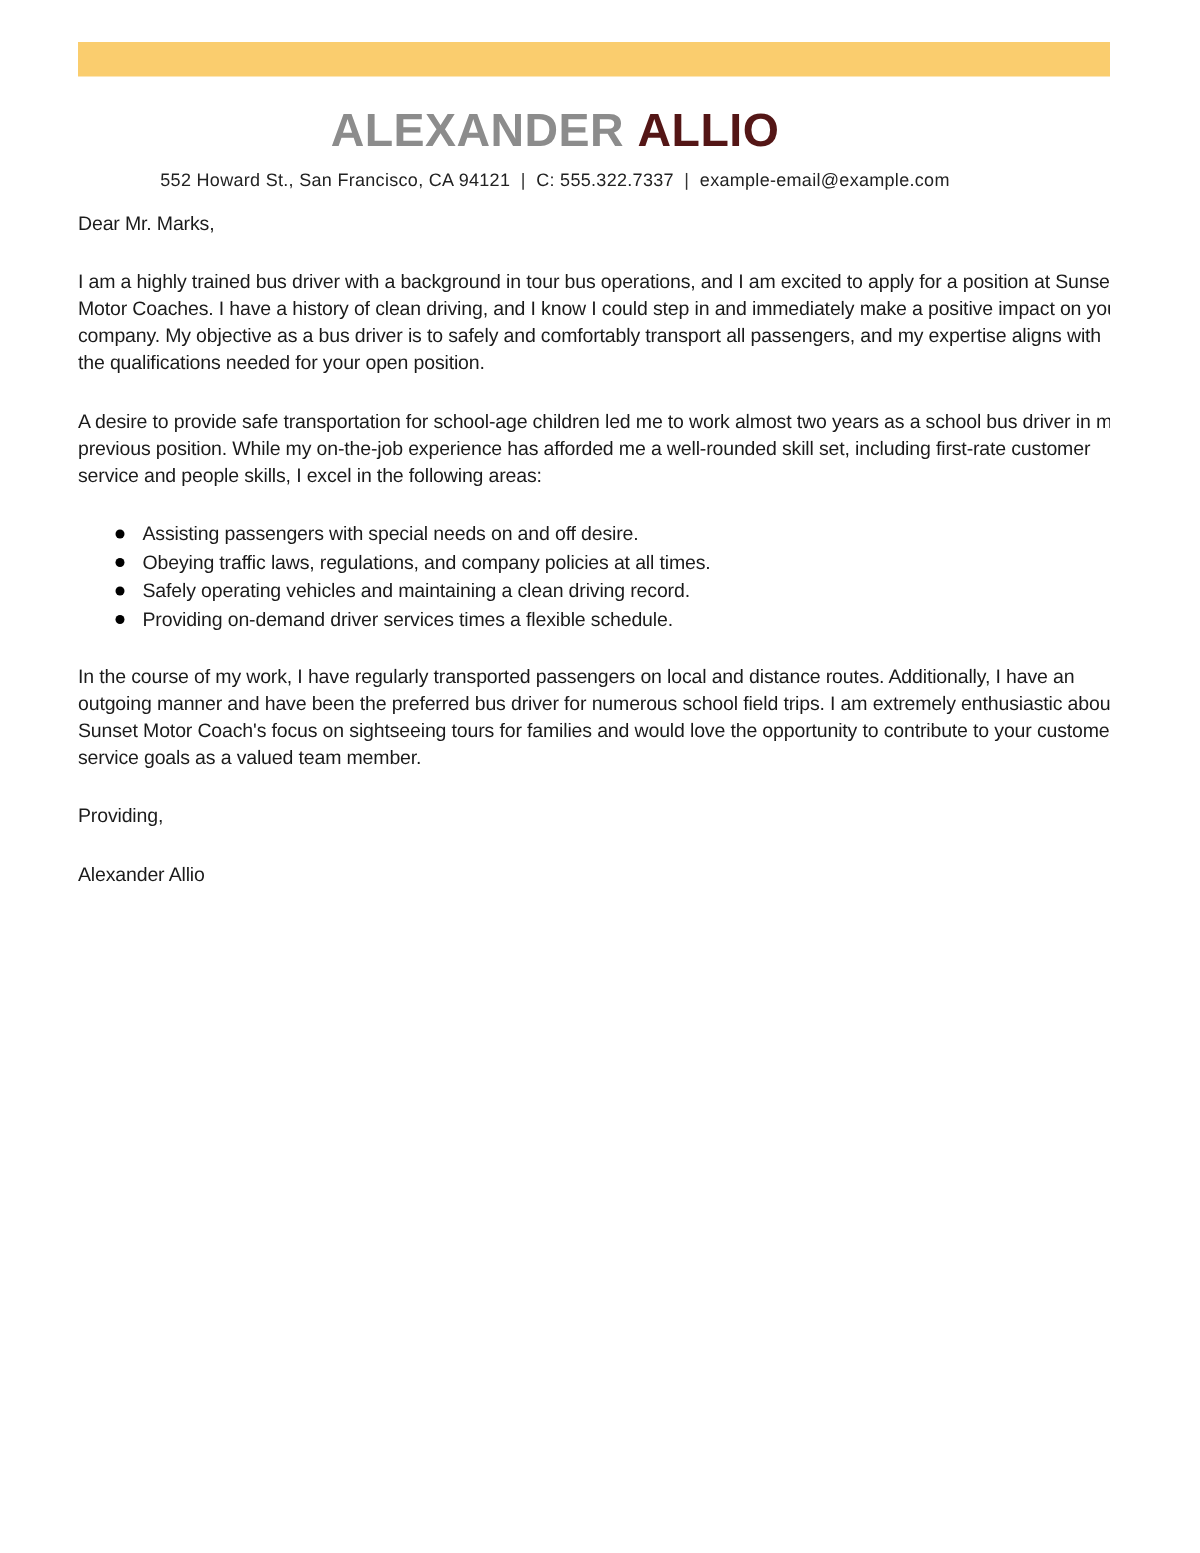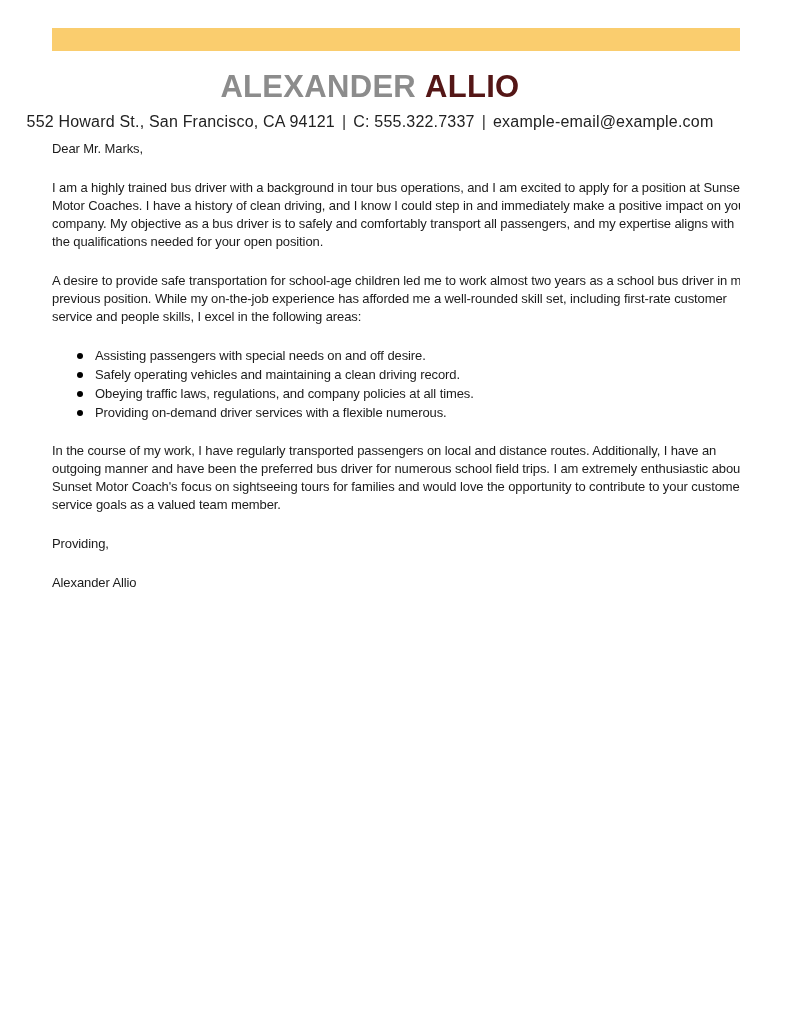--- a/index.html
+++ b/index.html
@@ -39,21 +39,21 @@
     white-space: nowrap;
   }
   .name .first { color: var(--name-first); margin-right: 9px; }
   .name .last  { color: var(--name-last); }
   .contact {
     position: absolute;
     top: 113px;
     left: 0;
     width: 100%;
     text-align: center;
-    font-size: 16px;
+    font-size: 12px;
     color: #222222;
     letter-spacing: 0.2px;
   }
   .contact .sep { margin: 0 7px; color: #333333; }
   .letter {
     position: absolute;
     top: 140px;
     left: 52px;
     width: 698px;
     font-size: 13px;
@@ -99,22 +99,22 @@
   <div class="contact">
     <span>552 Howard St., San Francisco, CA 94121</span><span class="sep">|</span><span>C: 555.322.7337</span><span class="sep">|</span><span>example-email@example.com</span>
   </div>
 
   <div class="letter">
     <p class="salutation">Dear Mr. Marks,</p>
     <p>I am a highly trained bus driver with a background in tour bus operations, and I am excited to apply for a position at Sunset Motor Coaches. I have a history of clean driving, and I know I could step in and immediately make a positive impact on your company. My objective as a bus driver is to safely and comfortably transport all passengers, and my expertise aligns with the qualifications needed for your open position.</p>
     <p>A desire to provide safe transportation for school-age children led me to work almost two years as a school bus driver in my previous position. While my on-the-job experience has afforded me a well-rounded skill set, including first-rate customer service and people skills, I excel in the following areas:</p>
     <ul class="bullets">
       <li>Assisting passengers with special needs on and off desire.</li>
+      <li>Obeying traffic laws, regulations, and company policies at all times.</li>
       <li>Safely operating vehicles and maintaining a clean driving record.</li>
-      <li>Obeying traffic laws, regulations, and company policies at all times.</li>
-      <li>Providing on-demand driver services with a flexible numerous.</li>
+      <li>Providing on-demand driver services times a flexible schedule.</li>
     </ul>
     <p>In the course of my work, I have regularly transported passengers on local and distance routes. Additionally, I have an outgoing manner and have been the preferred bus driver for numerous school field trips. I am extremely enthusiastic about Sunset Motor Coach's focus on sightseeing tours for families and would love the opportunity to contribute to your customer service goals as a valued team member.</p>
     <p class="closing">Providing,</p>
     <p class="signature">Alexander Allio</p>
   </div>
 
 </div>
 
 </body></html>

